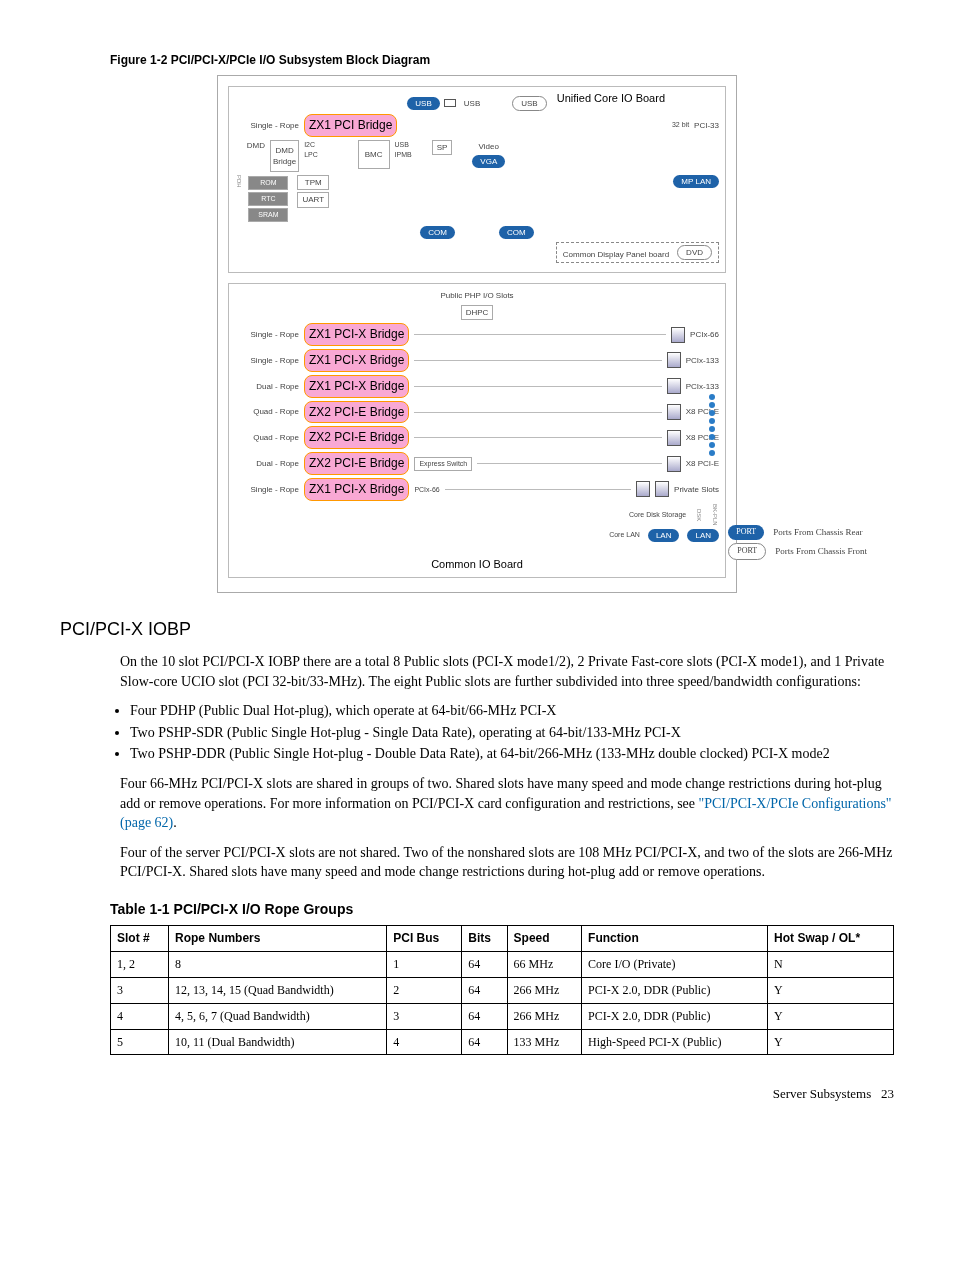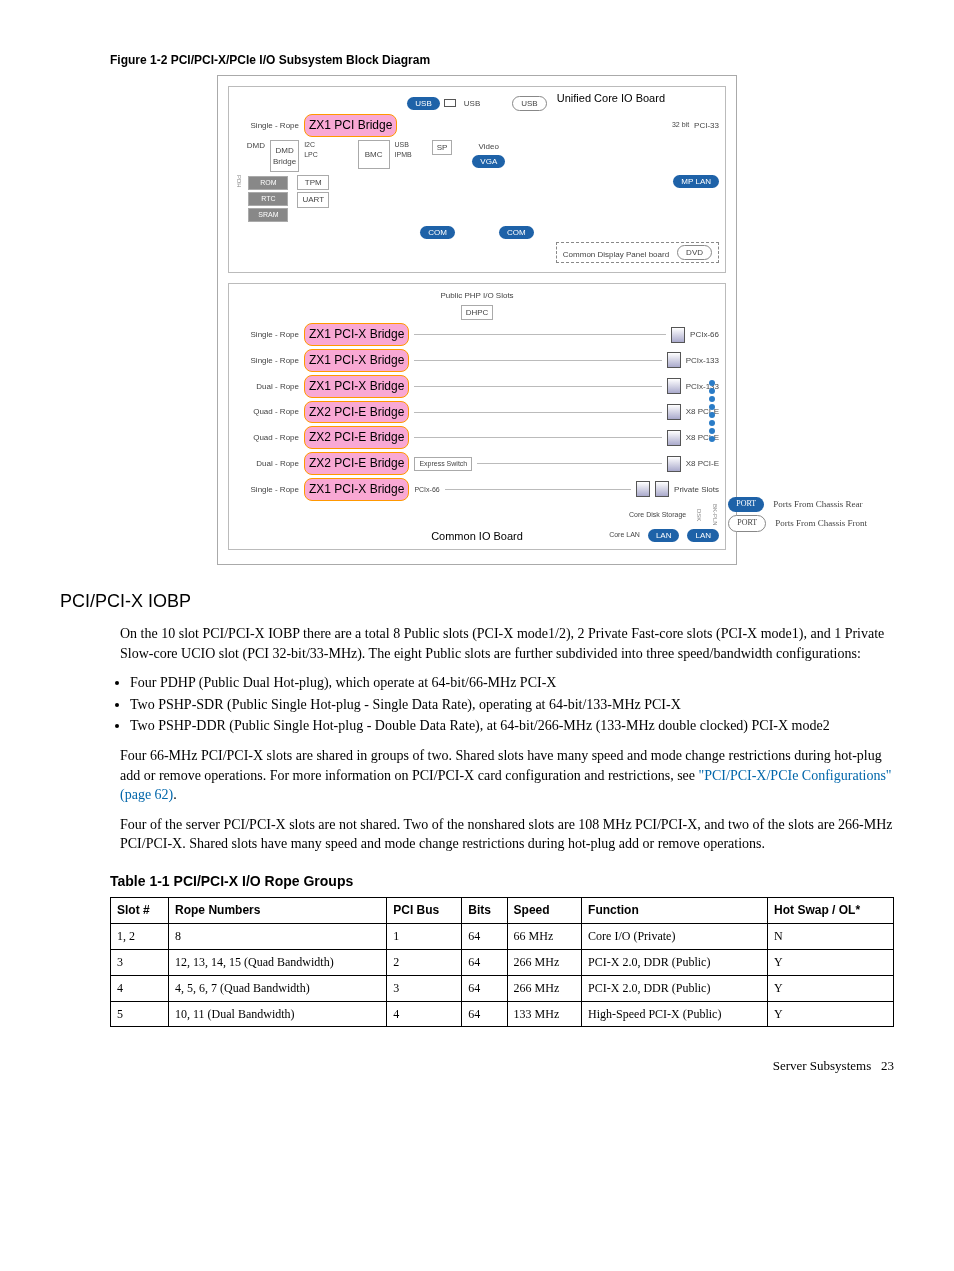--- a/index.html
+++ b/index.html
@@ -146,21 +146,21 @@
     font-weight:bold;
     font-size:12px;
   }
   .footer {
     text-align:right;
     font-size:13px;
     margin-top:30px;
   }
   .common-io {
     border:1px solid #bbb;
-    padding:6px 6px 4px 6px;
+    padding:6px 6px 32px 6px;
     position:relative;
   }
   .common-io-title {
     position:absolute;
     bottom:4px;
     left:50%;
     transform:translateX(-50%);
     font-size:11px;
     color:#000;
   }

